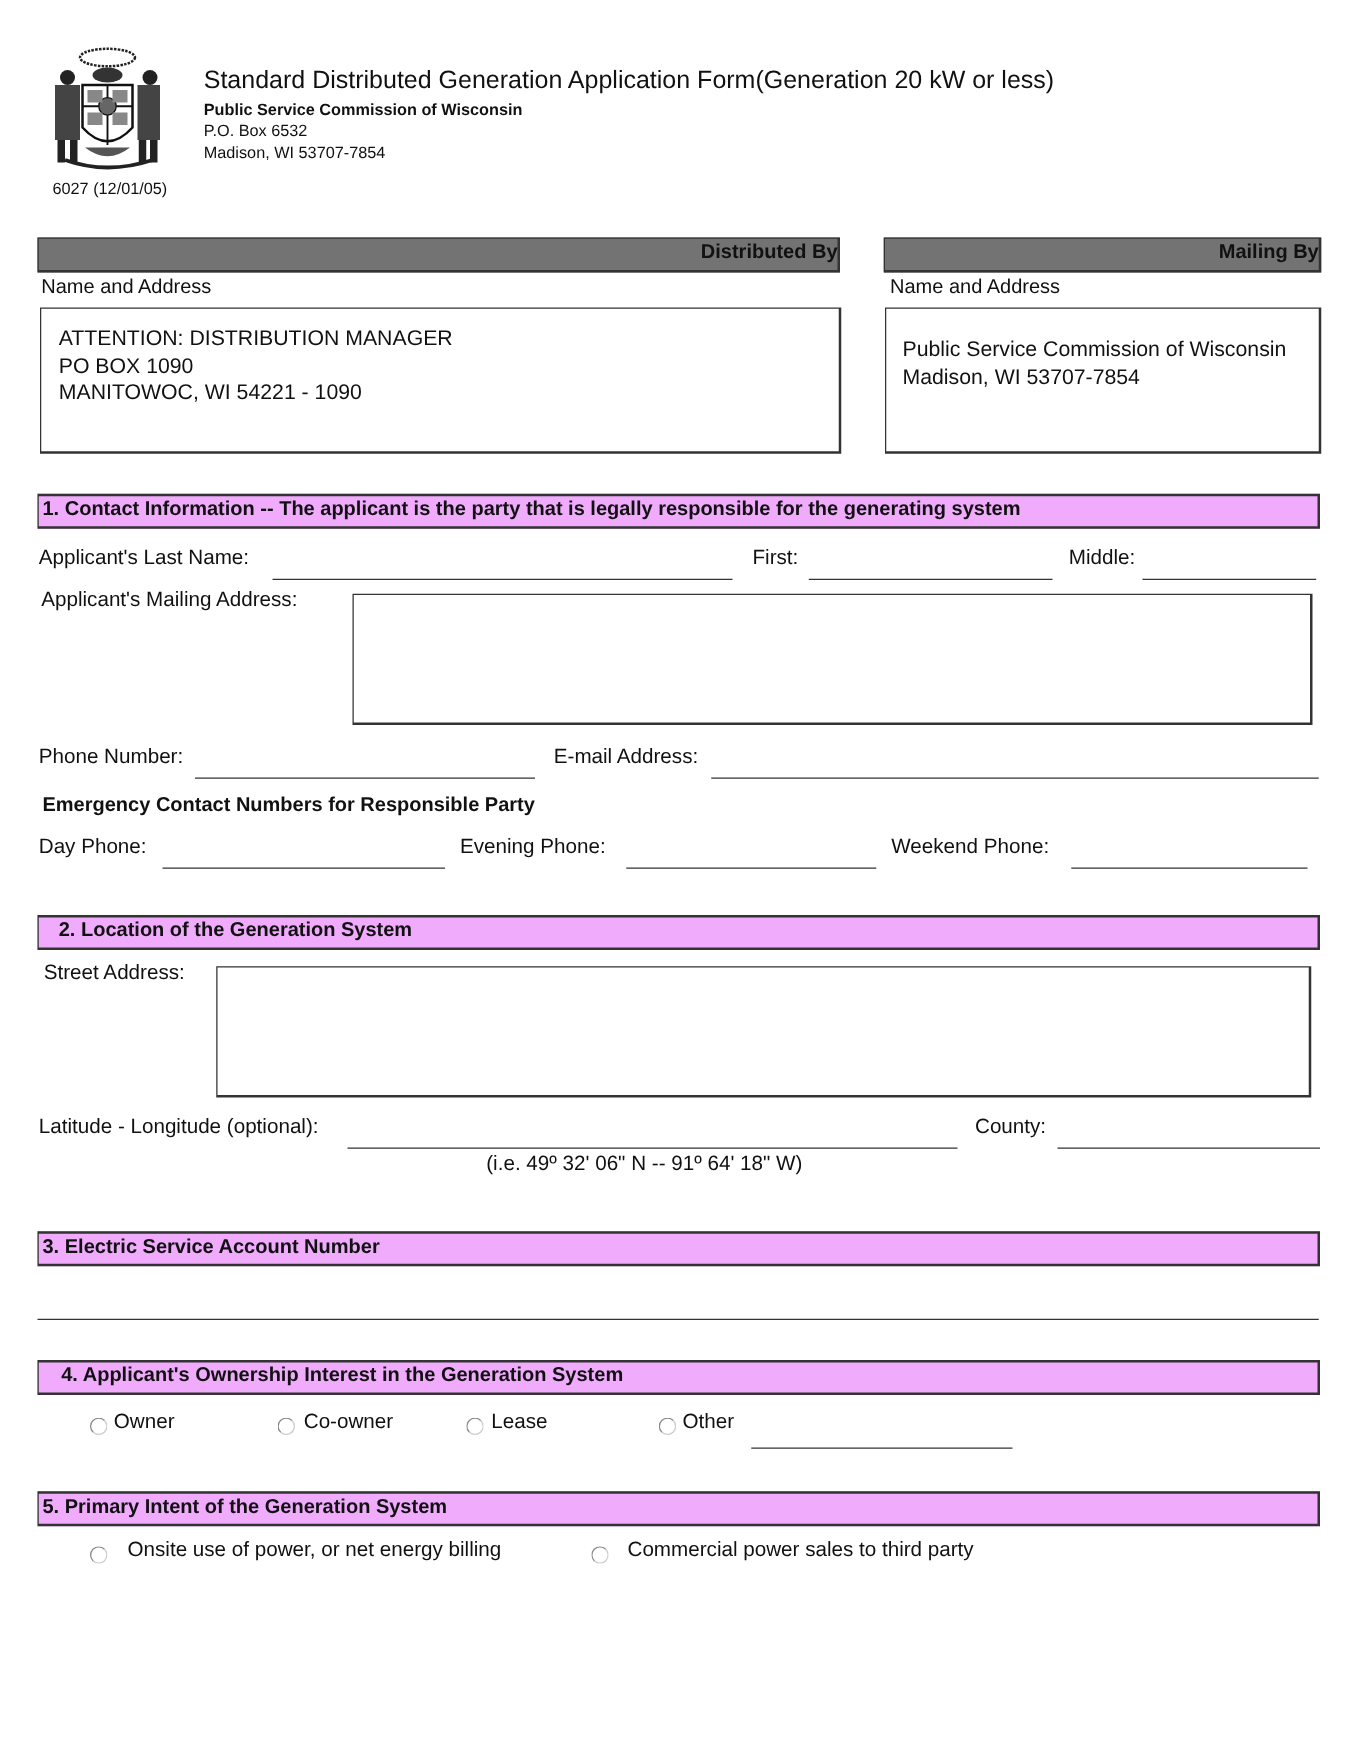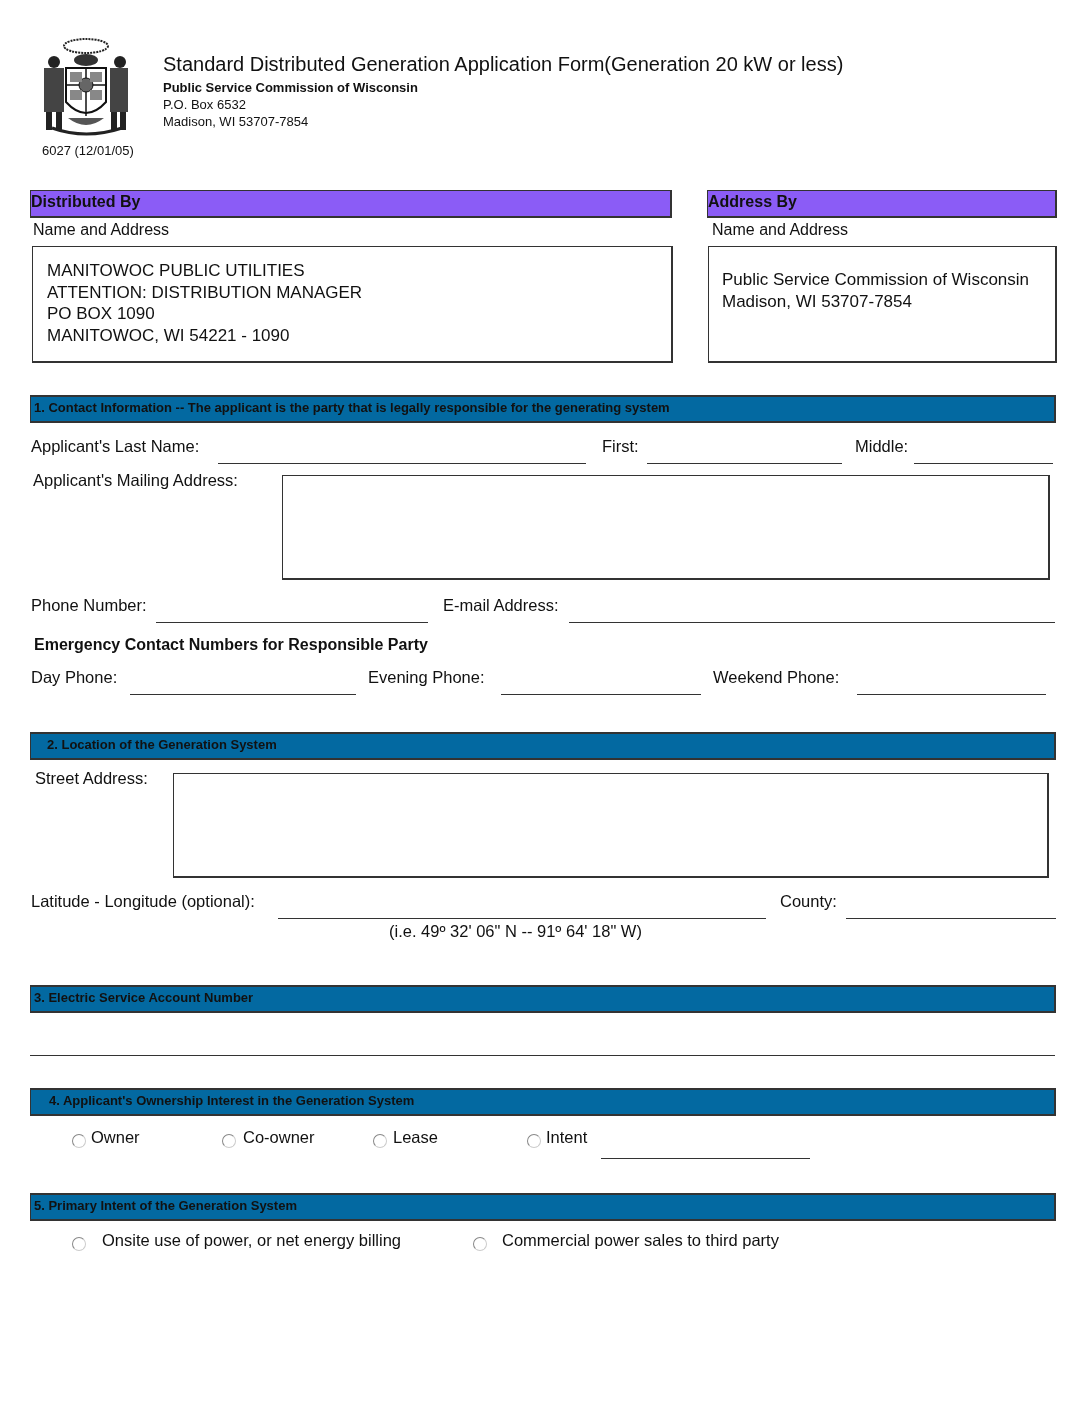--- a/index.html
+++ b/index.html
@@ -6,28 +6,28 @@
   body { width: 1088px; height: 1408px; position: relative; overflow: hidden;
          font-family: "Liberation Sans", sans-serif; color: #111; }
   .abs { position: absolute; }
   .seal { left: 38px; top: 32px; width: 96px; height: 108px; }
   .title { left: 163px; top: 53px; font-size: 20px; font-weight: normal; white-space: nowrap; }
   .org { left: 163px; top: 80px; font-size: 13px; font-weight: bold; }
   .addr1 { left: 163px; top: 97px; font-size: 13px; }
   .addr2 { left: 163px; top: 114px; font-size: 13px; }
   .formno { left: 42px; top: 143px; font-size: 13px; }
 
-  .bluehdr { background: #8b5cf6; border: 1px solid #333; border-bottom-width: 2px; border-right-width: 2px;
-             font-weight: bold; font-size: 16px; text-align: left; line-height: 22px; box-sizing: border-box; }
+  .bluehdr { background: #737373; border: 1px solid #333; border-bottom-width: 2px; border-right-width: 2px;
+             font-weight: bold; font-size: 16px; text-align: right; line-height: 22px; box-sizing: border-box; }
   .smalllbl { font-size: 16px; }
   .addrbox { border: 1px solid #333; border-right-width: 2px; border-bottom-width: 2px; box-sizing: border-box;
              font-size: 17px; line-height: 21.5px; }
 
-  .secthdr { background: #0369a1; border: 1px solid #333; border-top-width: 2px; border-bottom-width: 2px; border-right-width: 2px; box-sizing: border-box;
-             font-weight: bold; font-size: 13px; line-height: 22px; padding-left: 3px; }
+  .secthdr { background: #f0abfc; border: 1px solid #333; border-top-width: 2px; border-bottom-width: 2px; border-right-width: 2px; box-sizing: border-box;
+             font-weight: bold; font-size: 16px; line-height: 22px; padding-left: 3px; }
   .lbl { font-size: 16.5px; white-space: nowrap; }
   .line { border: none; border-bottom: 1.5px solid #333; background: transparent; height: 20px; box-sizing: border-box; outline: none; font-size: 15px; font-family: "Liberation Sans", sans-serif; }
   .tbox { border: 1px solid #333; border-right-width: 2px; border-bottom-width: 2px; box-sizing: border-box; background: #fff; resize: none; font-family: "Liberation Sans", sans-serif; font-size: 15px; }
   .radio { width: 14px; height: 14px; border-radius: 50%; border: 1.5px solid #888; border-right-color: #ccc; border-bottom-color: #ccc; box-sizing: border-box; background: #fff; }
   .rlbl { font-size: 16.5px; white-space: nowrap; }
   .bold { font-weight: bold; }
 </style>
 </head>
 <body>
 
@@ -57,27 +57,26 @@
 </div>
 <div class="abs title">Standard Distributed Generation Application Form(Generation 20 kW or less)</div>
 <div class="abs org">Public Service Commission of Wisconsin</div>
 <div class="abs addr1">P.O. Box 6532</div>
 <div class="abs addr2">Madison, WI 53707-7854</div>
 <div class="abs formno">6027 (12/01/05)</div>
 
 <div class="abs bluehdr" style="left:30px;top:190px;width:642px;height:28px;">Distributed By</div>
 <div class="abs smalllbl" style="left:33px;top:221px;">Name and Address</div>
 <div class="abs addrbox" style="left:32px;top:246px;width:641px;height:117px;padding:13px 0 0 14px;">
-  <div>MANITOWOC PUBLIC UTILITIES</div>
   <div>ATTENTION:  DISTRIBUTION MANAGER</div>
   <div>PO BOX 1090</div>
   <div>MANITOWOC, WI   54221 - 1090</div>
 </div>
 
-<div class="abs bluehdr" style="left:707px;top:190px;width:350px;height:28px;">Address By</div>
+<div class="abs bluehdr" style="left:707px;top:190px;width:350px;height:28px;">Mailing By</div>
 <div class="abs smalllbl" style="left:712px;top:221px;">Name and Address</div>
 <div class="abs addrbox" style="left:708px;top:246px;width:349px;height:117px;padding:22px 0 0 13px;">
   <div>Public Service Commission of Wisconsin</div>
   <div>Madison, WI 53707-7854</div>
 </div>
 
 <div class="abs secthdr" style="left:30px;top:395px;width:1026px;height:28px;">1. Contact Information -- The applicant is the party that is legally responsible for the generating system</div>
 
 <div class="abs lbl" style="left:31px;top:437px;">Applicant's Last Name:</div>
 <input class="abs line" style="left: 218px; top: 444px; width: 368px;" value="">
@@ -125,21 +124,21 @@
 <div class="abs" style="left:222px;top:1132px;">
   <div class="abs radio" style="left:0;top:2px;"></div>
   <div class="abs rlbl" style="left:21px;top:-4px;">Co-owner</div>
 </div>
 <div class="abs" style="left:373px;top:1132px;">
   <div class="abs radio" style="left:0;top:2px;"></div>
   <div class="abs rlbl" style="left:20px;top:-4px;">Lease</div>
 </div>
 <div class="abs" style="left:527px;top:1132px;">
   <div class="abs radio" style="left:0;top:2px;"></div>
-  <div class="abs rlbl" style="left:19px;top:-4px;">Intent</div>
+  <div class="abs rlbl" style="left:19px;top:-4px;">Other</div>
 </div>
 <input class="abs line" style="left: 601px; top: 1139px; width: 209px;" value="">
 
 <div class="abs secthdr" style="left:30px;top:1193px;width:1026px;height:28px;">5. Primary Intent of the Generation System</div>
 
 <div class="abs" style="left:72px;top:1236px;">
   <div class="abs radio" style="left:0;top:1px;"></div>
   <div class="abs rlbl" style="left:30px;top:-5px;">Onsite use of power, or net energy billing</div>
 </div>
 <div class="abs" style="left:473px;top:1236px;">

